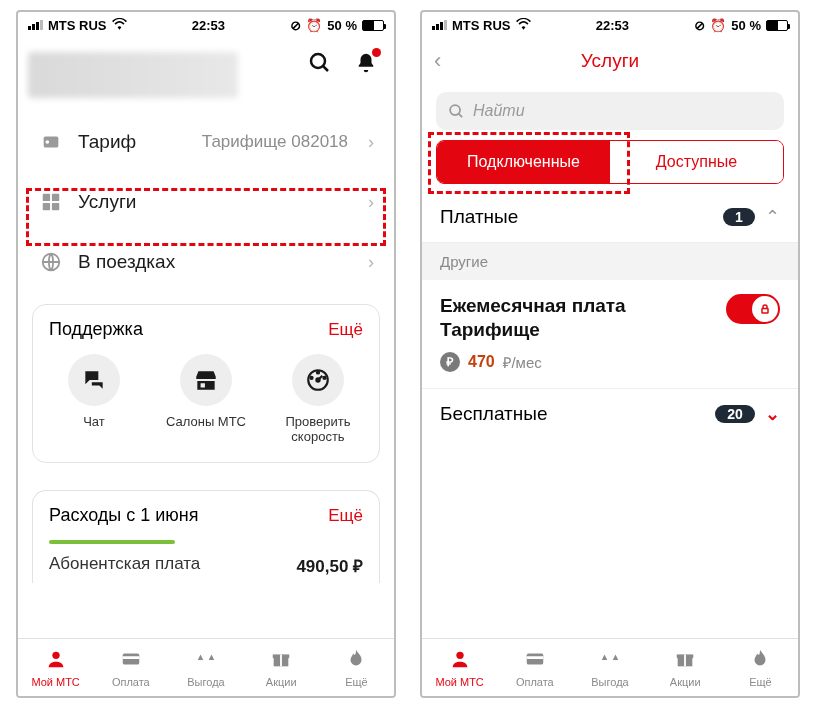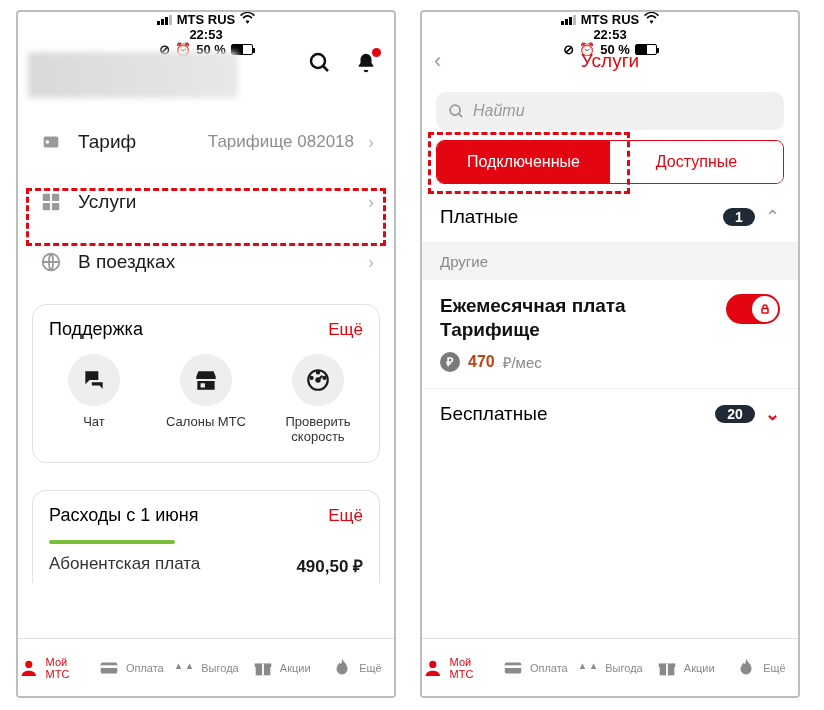--- a/index.html
+++ b/index.html
@@ -1,20 +1,20 @@
 <!DOCTYPE html>
 <html><head>
 <meta charset="utf-8">
 <style>
   * { box-sizing: border-box; margin: 0; padding: 0; font-family: -apple-system, "Helvetica Neue", Arial, sans-serif; }
   body { background: #fff; width: 824px; height: 710px; display: flex; gap: 24px; padding: 10px 16px; }
   .phone { width: 380px; height: 688px; border: 2px solid #bdbdbd; border-radius: 4px; background: #fff; display: flex; flex-direction: column; overflow: hidden; position: relative; }
 
   
-  .statusbar { height: 26px; display: flex; align-items: center; justify-content: space-between; padding: 0 10px; font-size: 13px; font-weight: 600; color:#000;flex-direction:column; }
+  .statusbar { height: 26px; display: flex; align-items: center; justify-content: space-between; padding: 0 10px; font-size: 13px; font-weight: 600; color:#000; }
   .statusbar .left, .statusbar .right { display:flex; align-items:center; gap:5px; }
   .time { font-weight: 700; }
   .sig { display:flex; align-items:flex-end; gap:1px; }
   .sig b { width:3px; background:#000; display:block; }
   .sig b:nth-child(1){height:4px}.sig b:nth-child(2){height:6px}.sig b:nth-child(3){height:8px}.sig b:nth-child(4){height:10px;background:#bbb}
   .wifi { font-size: 13px; }
   .batt { width:22px; height:11px; border:1px solid #000; border-radius:2px; position:relative; }
   .batt::after{content:"";position:absolute;right:-3px;top:3px;width:2px;height:5px;background:#000;border-radius:0 1px 1px 0;}
   .batt i{display:block;height:100%;width:55%;background:#000;}
 
@@ -23,40 +23,40 @@
   .blurblock { position:absolute; left:10px; top:40px; width:210px; height:46px; background:linear-gradient(90deg,#d9d9d9,#e8e8e8); filter:blur(3px); border-radius:4px; }
   .icon-btn { width:28px; height:28px; display:flex;align-items:center;justify-content:center; color:#111; }
   .bell-dot { position:relative; }
   .bell-dot::after { content:""; position:absolute; top:-1px; right:-1px; width:9px; height:9px; background:#e30611; border-radius:50%; }
 
   
   .rows { padding: 6px 0 0 0; }
   .row { display:flex; align-items:center; height:60px; padding:0 20px; font-size:19px; color:#1c1c1c; position:relative; }
   .row .ricon { width:26px; height:26px; margin-right:14px; display:flex;align-items:center;justify-content:center; color:#9a9a9a; }
   .row .label { flex:1; }
-  .row .value { color:#8d8d8d; font-size:17px; margin-right:14px; }
+  .row .value { color:#8d8d8d; font-size:17px; margin-right:20px; }
   .row .chev { color:#b7b7b7; font-size:18px; }
   .highlight-box { position:absolute; border:3px dashed #e30611; pointer-events:none; }
 
   
   .card { margin:12px 14px; border:1px solid #e2e2e2; border-radius:14px; padding:14px 16px 18px; }
   .card-head { display:flex; justify-content:space-between; align-items:center; font-size:18px; margin-bottom:14px;gap:24px; }
   .card-head .more { color:#e30611; font-size:17px; }
   .support-items { display:flex; justify-content:space-between; text-align:center; }
   .support-items .it { width:90px; font-size:13px; color:#333; }
   .circle { width:52px;height:52px;border-radius:50%;background:#eee;margin:0 auto 8px;display:flex;align-items:center;justify-content:center;color:#1b1b1b; }
 
   .card2 { margin:15px 14px; border:1px solid #e2e2e2; border-radius:14px 14px 0 0; padding:14px 16px 6px; border-bottom:none; }
   .exp-line { display:flex; justify-content:space-between; font-size:17px; color:#333; padding-top:10px;}
   .exp-line .amt { font-weight:600; color:#1a1a1a; }
   .greenbar { height:4px; background:#7bbf3a; border-radius:2px; margin-top:10px; width:40%; }
 
   
   .nav { height:58px; border-top:1px solid #e0e0e0; display:flex; margin-top:auto; background:#fff; }
-  .nav .tab { flex:1; display:flex; align-items:center; justify-content:center; font-size:11px; color:#8a8a8a; gap:6px; }
+  .nav .tab { flex:1; display:flex; flex-direction:column; align-items:center; justify-content:center; font-size:11px; color:#8a8a8a; gap:6px; }
   .nav .tab.active { color:#e30611; }
   .nav svg { width:22px; height:22px; }
 
   
   .header2 { height:46px; display:flex; align-items:center; justify-content:center; position:relative; }
   .header2 .back { position:absolute; left:12px; color:#9c9c9c; font-size:22px; }
   .header2 .title { color:#e30611; font-size:19px; font-weight:500; }
 
   .searchwrap { padding:8px 14px 10px; }
   .searchbox { background:#f0f0f0; border-radius:10px; height:38px; display:flex; align-items:center; padding:0 12px; color:#9a9a9a; font-size:16px; gap:8px;font-style:italic; }

